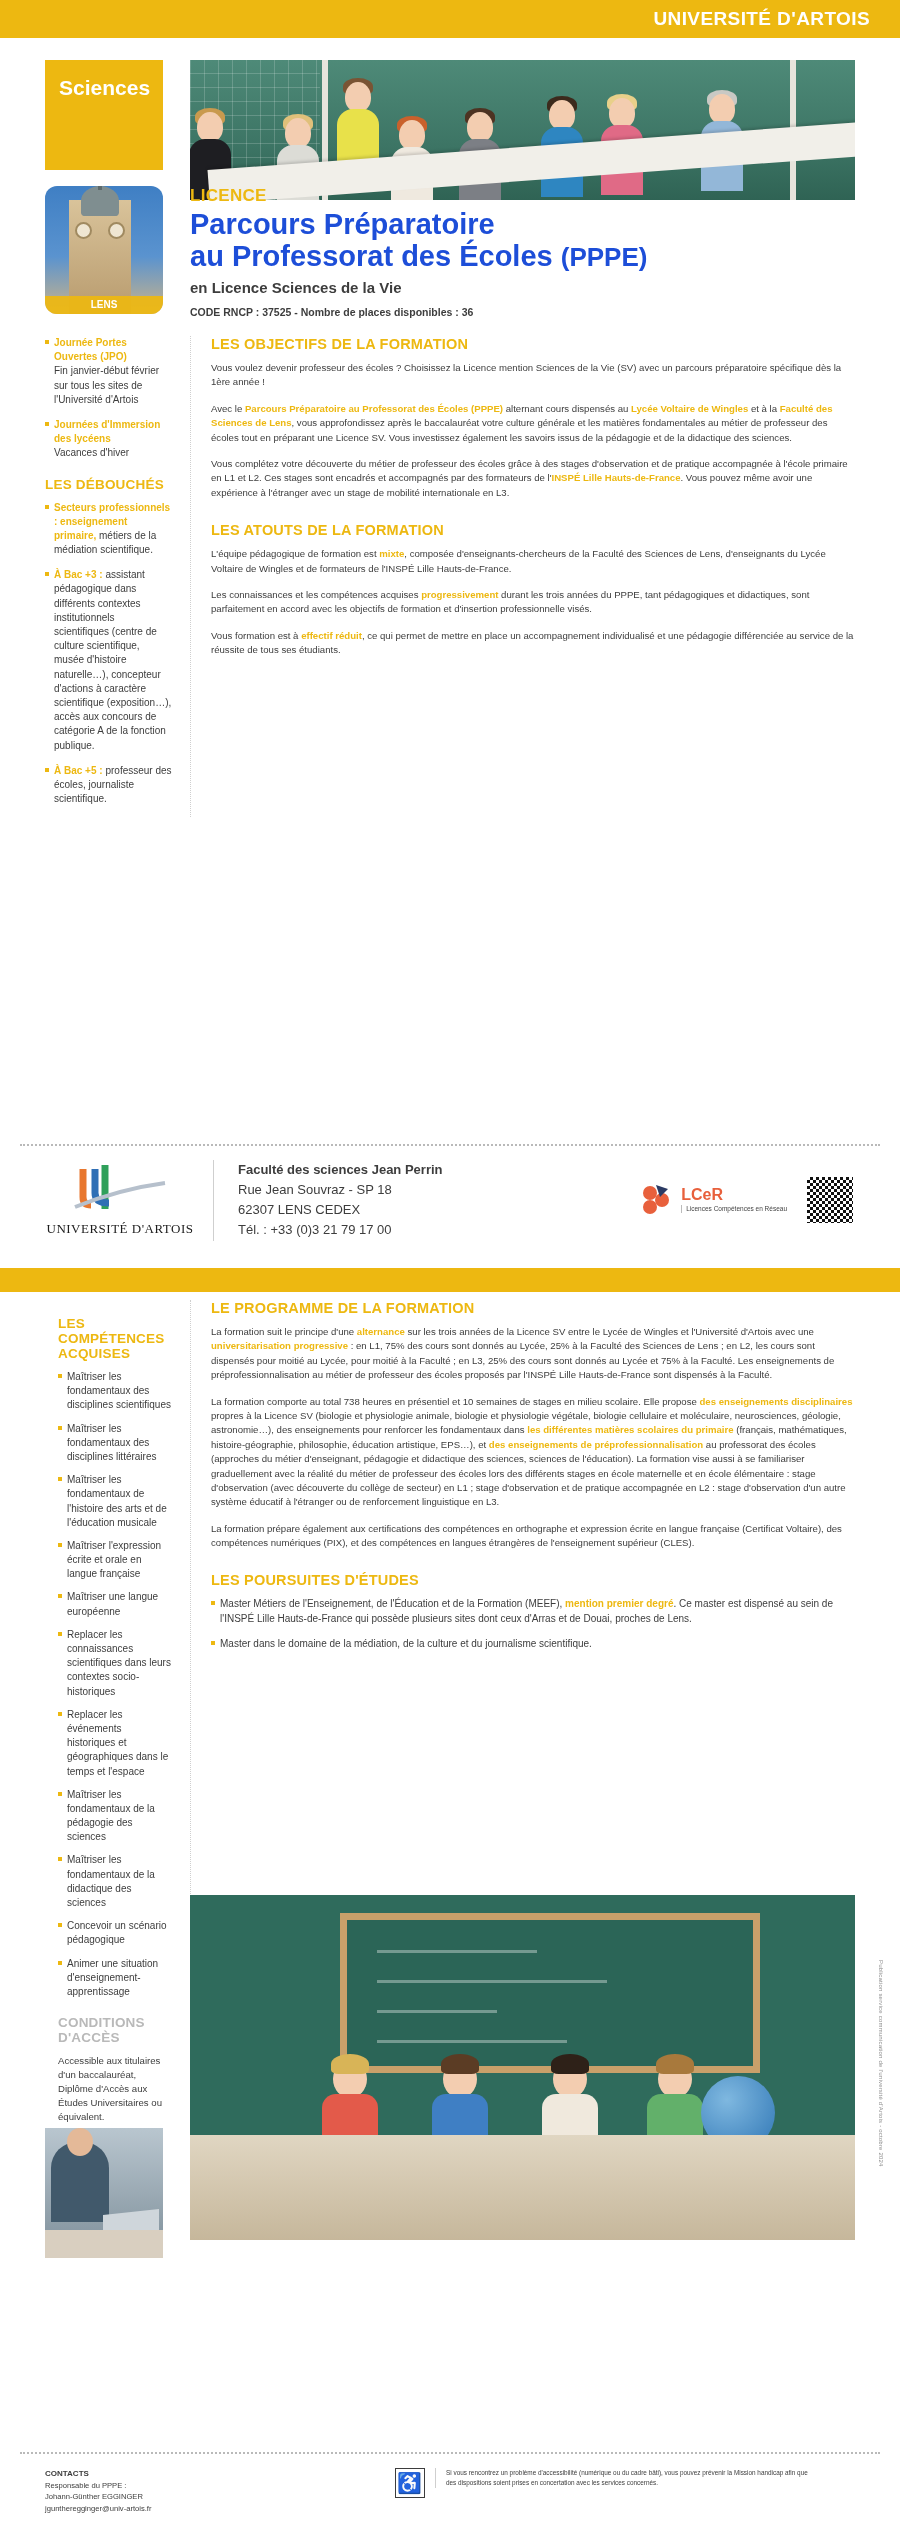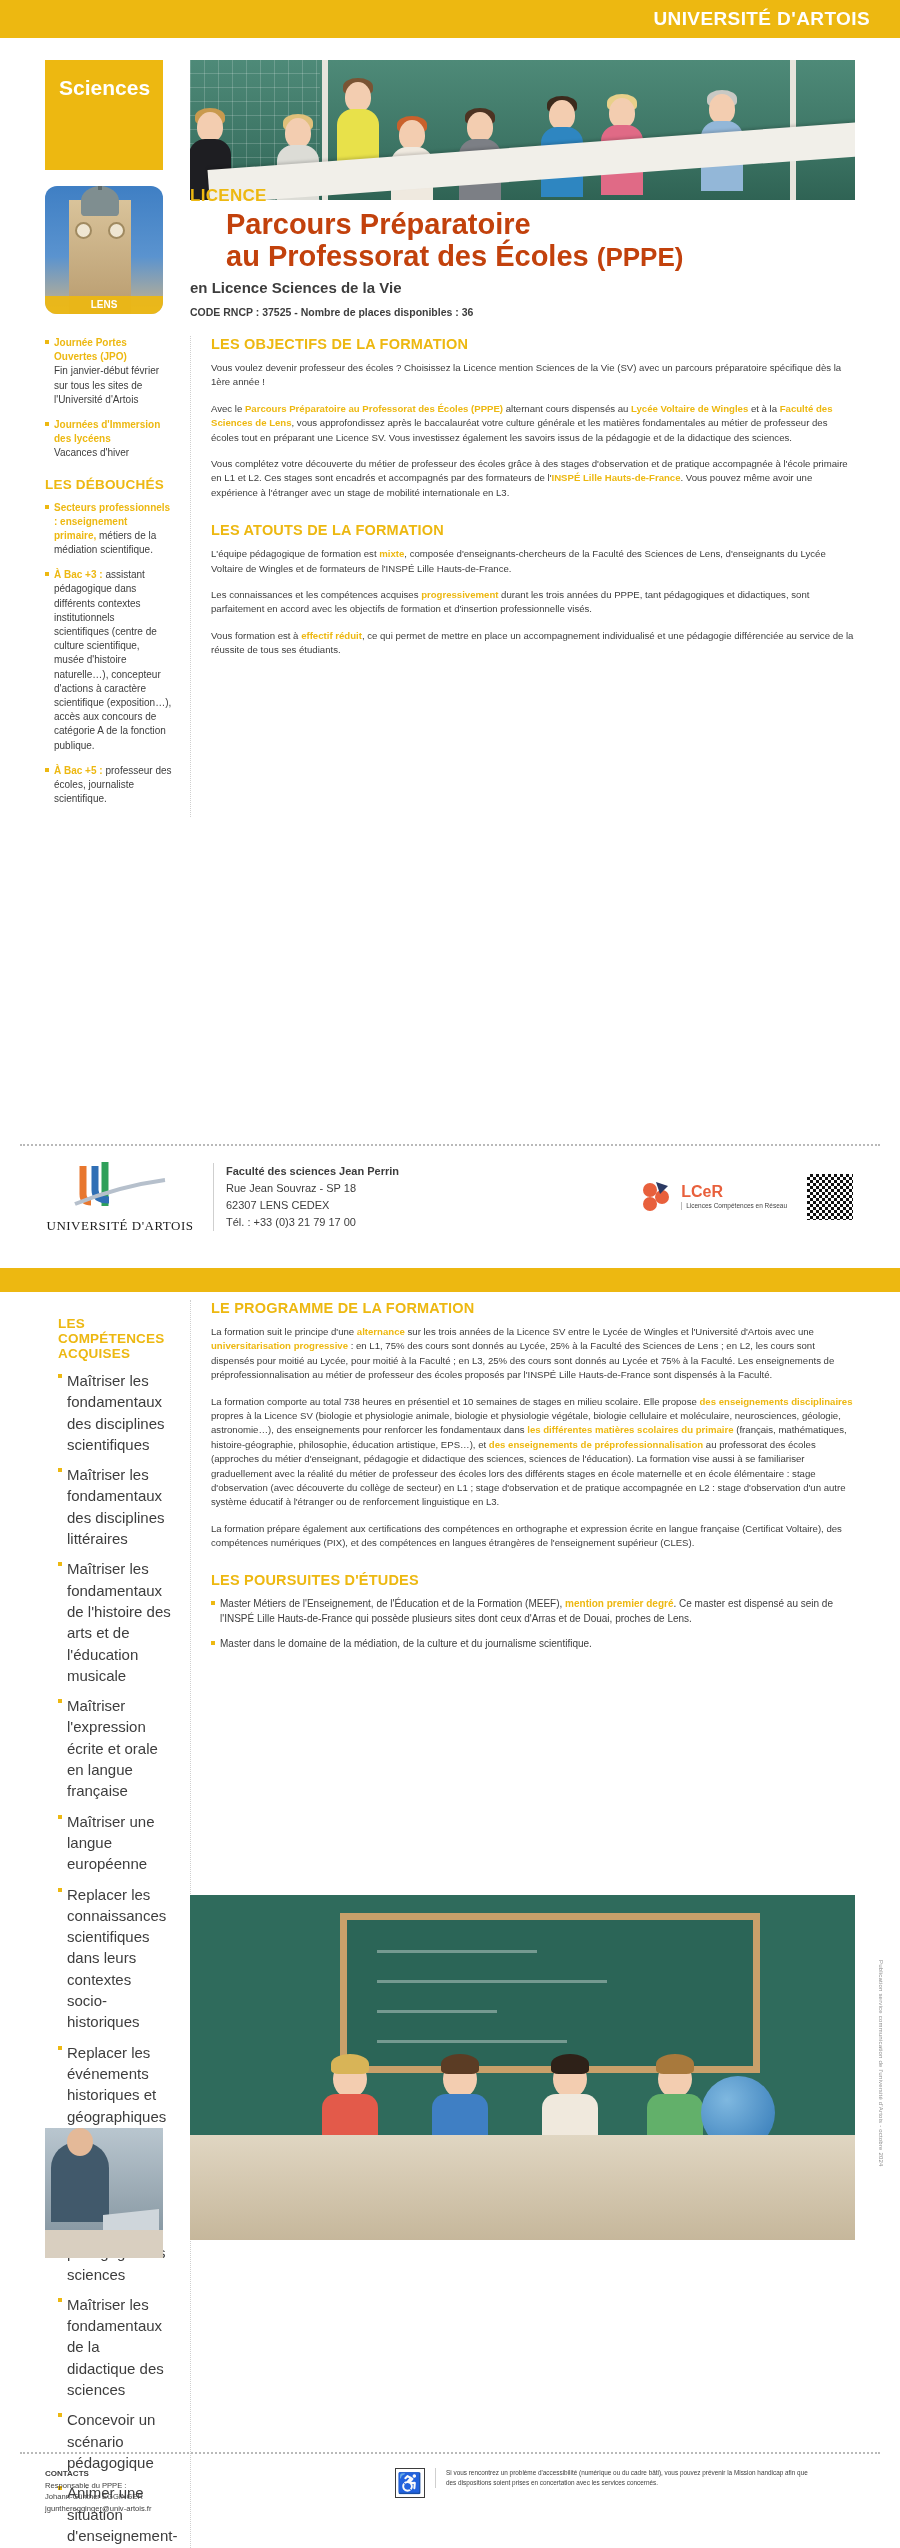--- a/index.html
+++ b/index.html
@@ -112,23 +112,22 @@
   .kw-licence {
     color: #edb811;
     font-size: 17px;
     font-weight: bold;
     letter-spacing: .3px;
   }
   .main-title {
     font-size: 29px;
     font-weight: bold;
     line-height: 1.1;
-    color: #c2410c;
+    color: #1d4ed8;
     margin-top: 3px;
-    margin-left: 36px;
   }
   .main-title .pppe { font-size: 26px; }
   .sub-title {
     font-size: 15px;
     font-weight: bold;
     color: #3d3d3d;
     margin-top: 6px;
   }
   .code-line {
     font-size: 10.5px;
@@ -237,22 +236,22 @@
     display: flex; align-items: center; padding: 0 45px;
   }
   .ua-logo { width: 150px; text-align: center; }
   .ua-mark { height: 52px; position: relative; }
   .ua-name {
     font-family: "Liberation Serif", serif;
     font-size: 13px; letter-spacing: .5px; color: #1c1c1c; margin-top: 6px;
   }
   .addr {
     border-left: 1px solid #cfcfcf;
-    margin-left: 18px; padding-left: 12px;
-    font-size: 11px; line-height: 1.55; color: #3d3d3d;
+    margin-left: 18px; padding-left: 24px;
+    font-size: 13px; line-height: 1.55; color: #3d3d3d;
   }
   .addr .n1 { font-weight: bold; }
   .lcer { margin-left: auto; display: flex; align-items: center; gap: 18px; }
   .lcer-mark { display: flex; align-items: center; gap: 7px; }
   .lcer-txt .big { color: #e8603c; font-weight: bold; font-size: 16px; line-height: 1; }
   .lcer-txt .small { font-size: 6.5px; color: #444; line-height: 1.25; margin-top: 2px; border-left:1px solid #bbb; padding-left:4px; }
   .qr {
     width: 50px; height: 50px;
     background:
       repeating-conic-gradient(#111 0% 25%, #fff 0% 50%) 0 0 / 6px 6px;
@@ -266,21 +265,21 @@
 
   
   .page2 {
     position: absolute; left: 0; top: 1300px; width: 900px;
     display: flex;
   }
   .p2-left { width: 190px; padding: 0 18px 0 58px; }
   .p2-right { flex: 1; padding: 0 45px 0 20px; border-left: 1px dotted #cfcfcf; }
 
   .comp-li {
-    font-size: 15px; line-height: 1.42; color: #3d3d3d;
+    font-size: 10px; line-height: 1.42; color: #3d3d3d;
     margin-bottom: 9px; position: relative; padding-left: 9px;
   }
   .comp-li::before {
     content: ""; position: absolute; left: 0; top: 4px;
     width: 4px; height: 4px; background: #edb811;
   }
   .sec-head.grey { color: #b9b9b9; }
 
   
   .class-photo {

